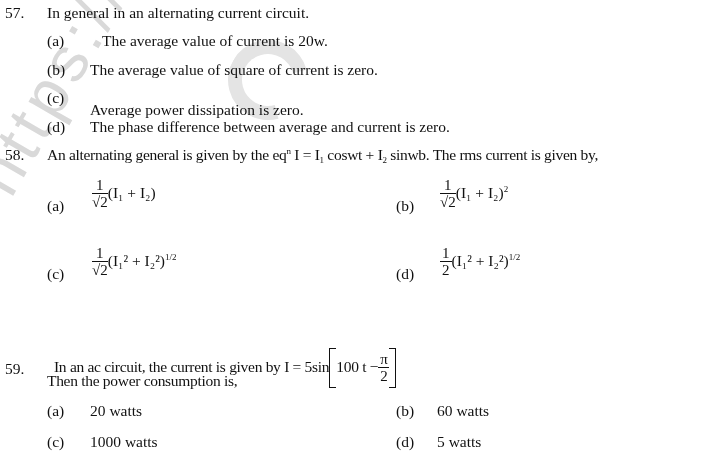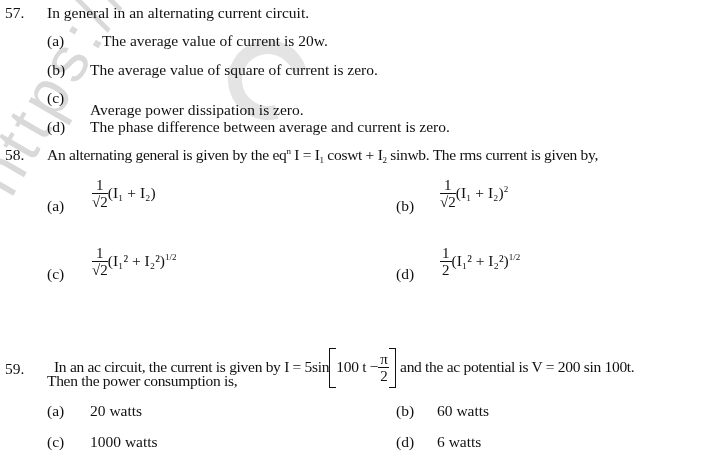--- a/index.html
+++ b/index.html
@@ -63,21 +63,20 @@
   <span class="line lbl" style="left:396px;top:265px" data-name="option-label">(d)</span>
   <span class="line" style="left:440px;top:246px" data-name="option-formula">
     <span class="frac"><span class="num">1</span><span class="den">2</span></span><span>(I₁² + I₂²)</span><sup>1/2</sup>
   </span>
 </div>
 
 <div data-name="question-59">
   <span class="line qnum" style="top:360px" data-name="question-number">59.</span>
   <span class="line" style="left:54px;top:348px;letter-spacing:-0.3px" data-name="question-stem">
     <span>In an ac circuit, the current is given by I = 5sin</span><span class="bracket bl"></span><span>100   t −</span><span class="frac"><span class="num">π</span><span class="den">2</span></span><span class="bracket br"></span>
-    <span>and the ac potential is V = 200 sin 100t.</span>
   </span>
   <span class="line" style="left:47px;top:398px;letter-spacing:-0.3px" data-name="question-stem-continued">Then the power consumption is,</span>
 
   <span class="line lbl" style="left:47px;top:402px"></span>
   <span class="line lbl" style="left:47px;top:404px"></span>
   <span class="line lbl" style="left:47px;top:406px"></span>
 
   <span class="line lbl" style="left:47px;top:402px"></span>
   <span class="line lbl" style="left:47px;top:402px"></span>
 
@@ -100,19 +99,19 @@
 </div>
 
 <div data-name="question-59-options">
   <span class="line lbl" style="left:47px;top:402px" data-name="option-label">(a)</span>
   <span class="line" style="left:90px;top:402px" data-name="option-text">20 watts</span>
   <span class="line lbl" style="left:396px;top:402px" data-name="option-label">(b)</span>
   <span class="line" style="left:437px;top:402px" data-name="option-text">60 watts</span>
   <span class="line lbl" style="left:47px;top:433px" data-name="option-label">(c)</span>
   <span class="line" style="left:90px;top:433px" data-name="option-text">1000 watts</span>
   <span class="line lbl" style="left:396px;top:433px" data-name="option-label">(d)</span>
-  <span class="line" style="left:437px;top:433px" data-name="option-text">6 watts</span>
+  <span class="line" style="left:437px;top:433px" data-name="option-text">5 watts</span>
 </div>
 
 <style>
   
   [data-name="question-stem-continued"] { top:372px !important; }
 </style>
 
 </body></html>

